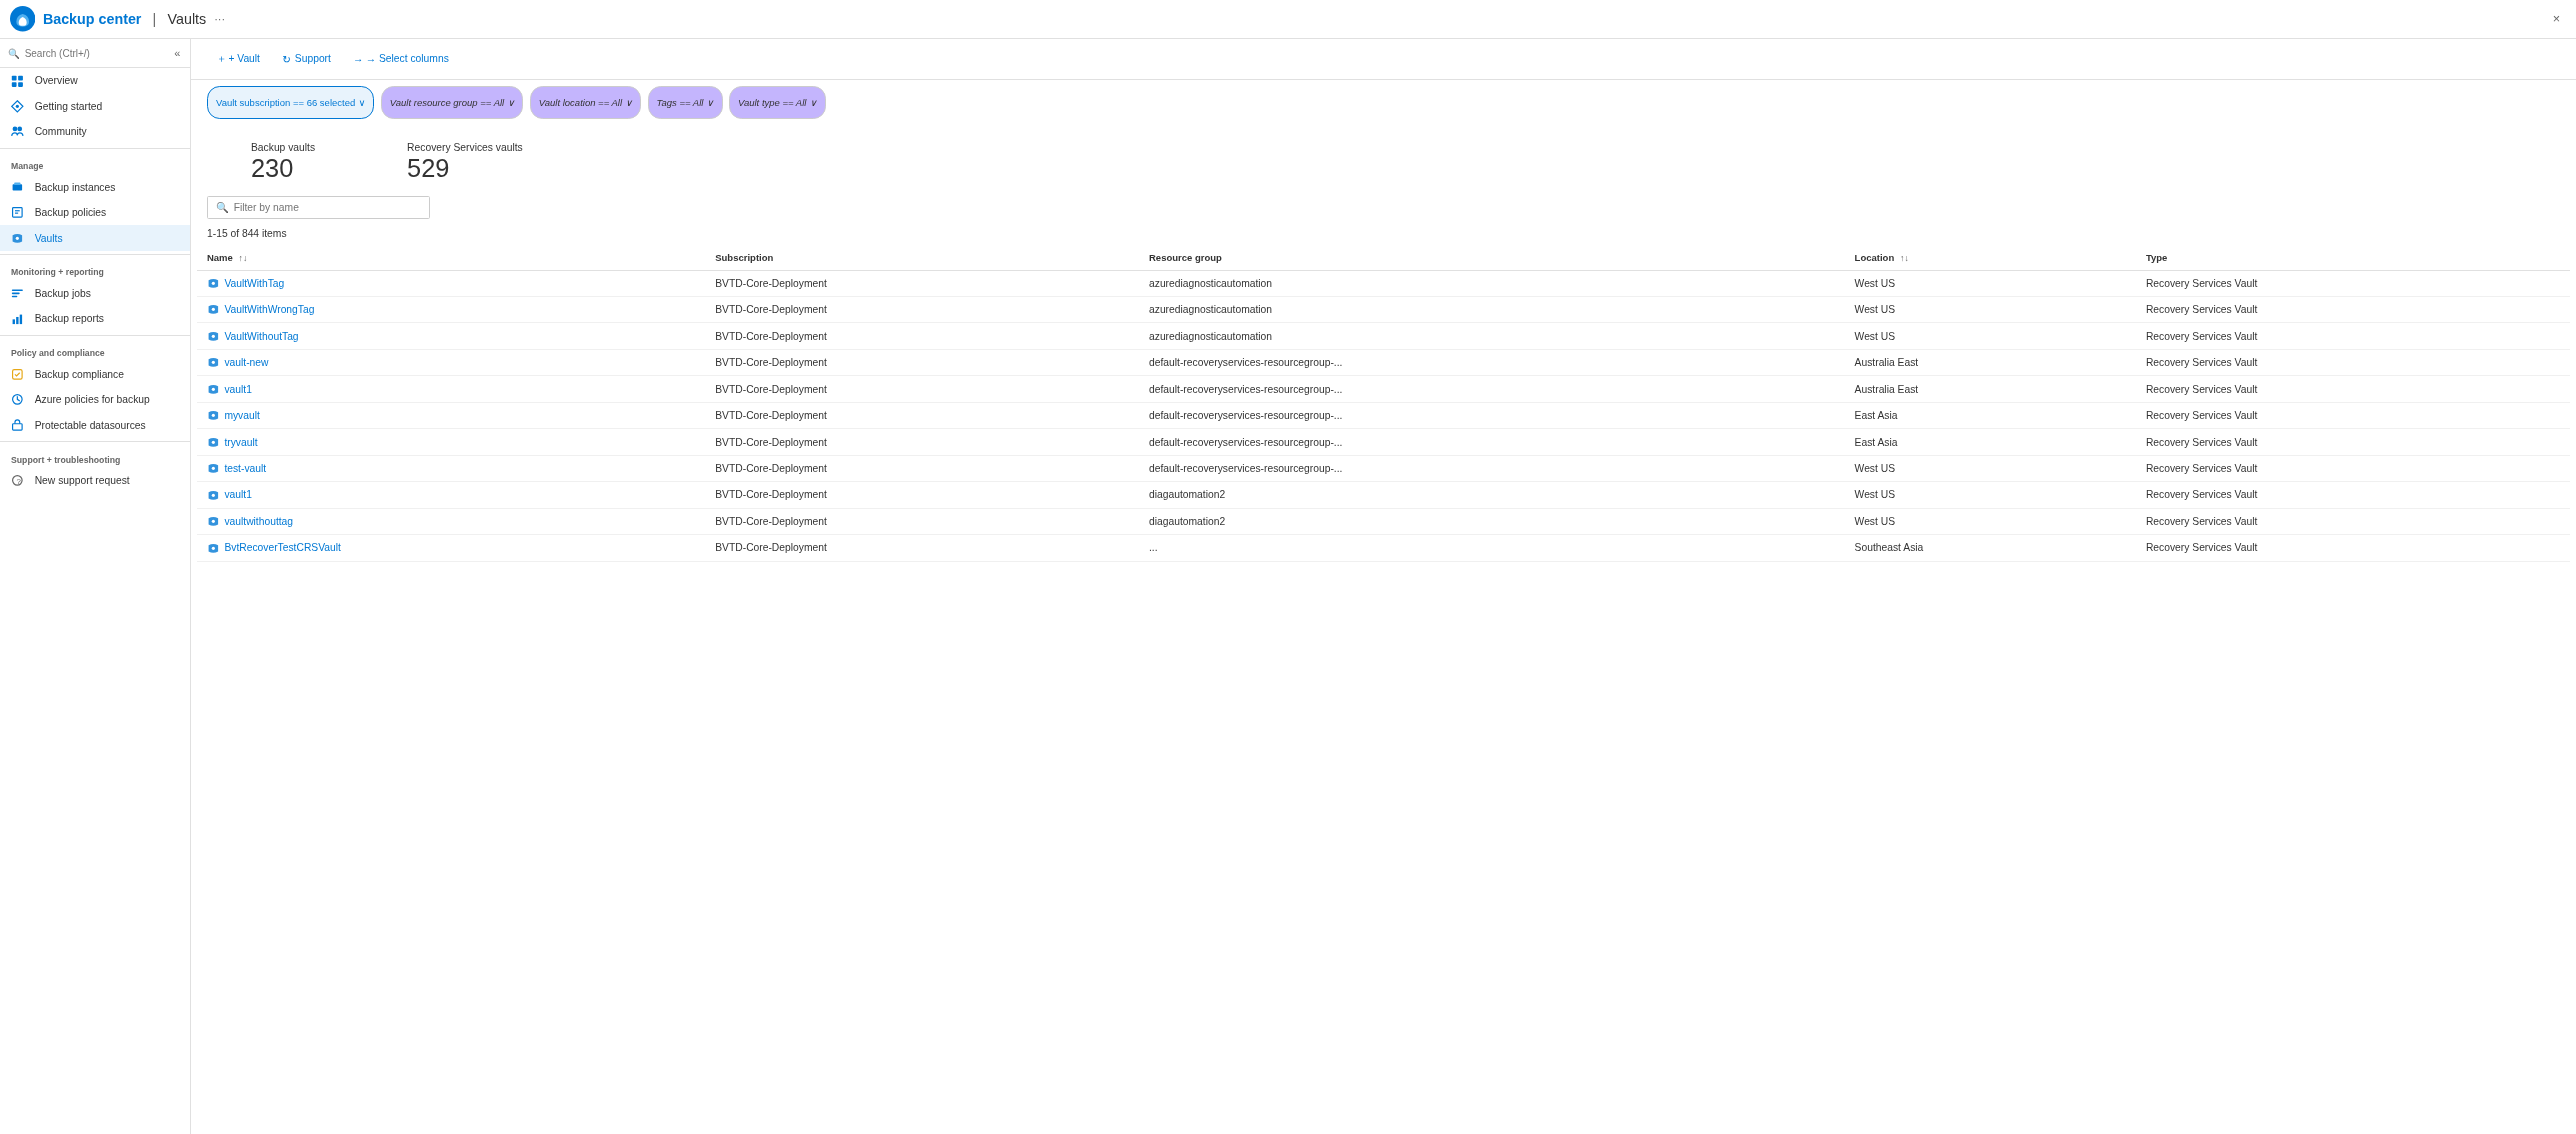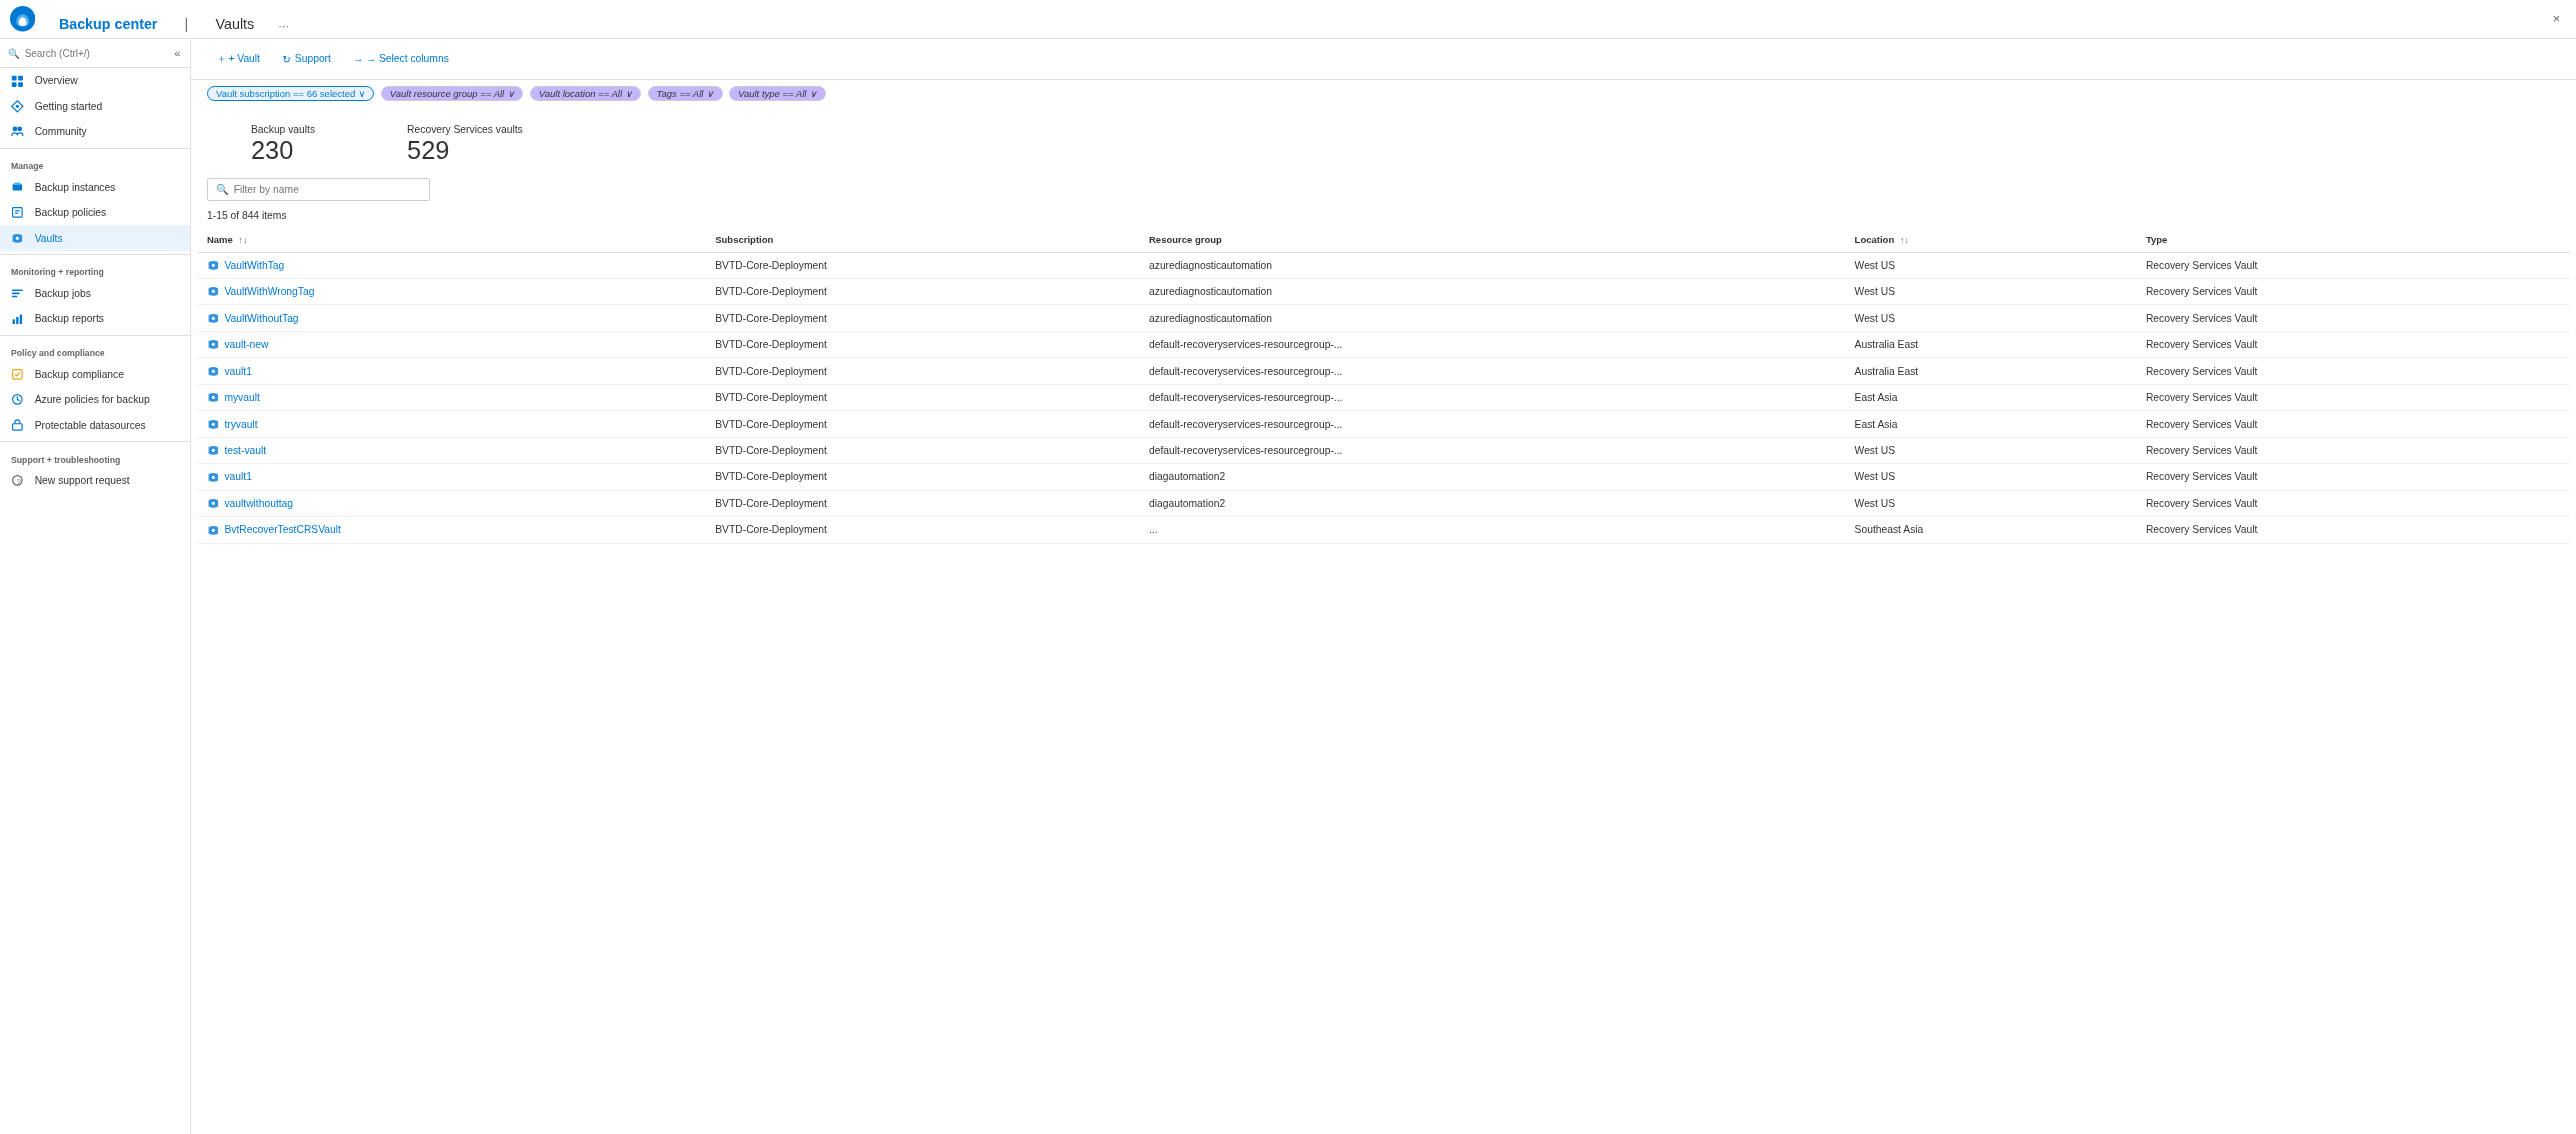--- a/index.html
+++ b/index.html
@@ -2,21 +2,21 @@
 <html style="font-size:12.7px"><head>
   <meta charset="utf-8">
   <style>
     * { box-sizing: border-box; margin: 0; padding: 0; }
     body { font-family: 'Segoe UI', sans-serif; font-size: 10.3px; background: #fff; color: #333; overflow: hidden; }
     
     .app-container { display: flex; flex-direction: column; height: 100vh; width: 100vw; }
     
     
     .title-bar { display: flex; align-items: center; justify-content: space-between; padding: 6.4px 9.5px; border-bottom: 0.8px solid #e0e0e0; background: #fff; min-height: 38px; }
-    .title-left { display: flex; align-items: flex-end; gap: 24px; }
+    .title-left { display: flex; align-items: center; gap: 8px; }
     .app-icon { width: 25.4px; height: 25.4px; }
     .title-text { font-size: 14.3px; font-weight: 600; color: #0078d4; }
     .title-separator { color: #666; font-size: 14.3px; margin: 0 3.2px; }
     .title-page { font-size: 14.3px; color: #333; }
     .title-ellipsis { color: #666; font-size: 11px; cursor: pointer; }
     .close-btn { background: none; border: none; font-size: 12.7px; cursor: pointer; color: #666; padding: 3.2px 6.4px; }
     
     
     .main-layout { display: flex; flex: 1; overflow: hidden; }
     
@@ -37,21 +37,21 @@
     
     
     .content { flex: 1; overflow-y: auto; padding: 0; background: #fff; }
     
     
     .toolbar { display: flex; align-items: center; gap: 3.2px; padding: 8px 16px; border-bottom: 0.8px solid #e0e0e0; }
     .toolbar-btn { display: flex; align-items: center; gap: 4px; padding: 4.8px 9.5px; border: none; background: none; cursor: pointer; color: #0078d4; font-size: 10.3px; border-radius: 1.6px; }
     
     
     .filter-bar { display: flex; align-items: center; gap: 6.4px; padding: 6.4px 16px; flex-wrap: wrap; }
-    .filter-chip { display: flex; align-items: flex-end; gap: 3.2px; padding: 1px 8px; border: 1.2px solid #0078d4; border-radius: 12.7px; font-size: 9.5px; cursor: pointer; background: #e8f3fc; color: #0078d4; }
+    .filter-chip { display: flex; align-items: flex-end; gap: 3.2px; padding: 10px 8px; border: 1.2px solid #0078d4; border-radius: 12.7px; font-size: 9.5px; cursor: pointer; background: #e8f3fc; color: #0078d4; }
     .filter-chip.default { border-color: #ccc; background: #c4b5fd; color: #333; font-style: italic; }
     
     
     .stats-row { display: flex; gap: 48px; padding: 16px 16px 12.7px; }
     .stat-item { display: flex; flex-direction: column; gap: 1.6px; margin-left: 44px; }
     .stat-label { font-size: 10.3px; color: #333; }
     .stat-value { font-size: 25.4px; font-weight: 300; color: #333; }
     
     
     .filter-name-row { padding: 0 16px 9.5px; }

